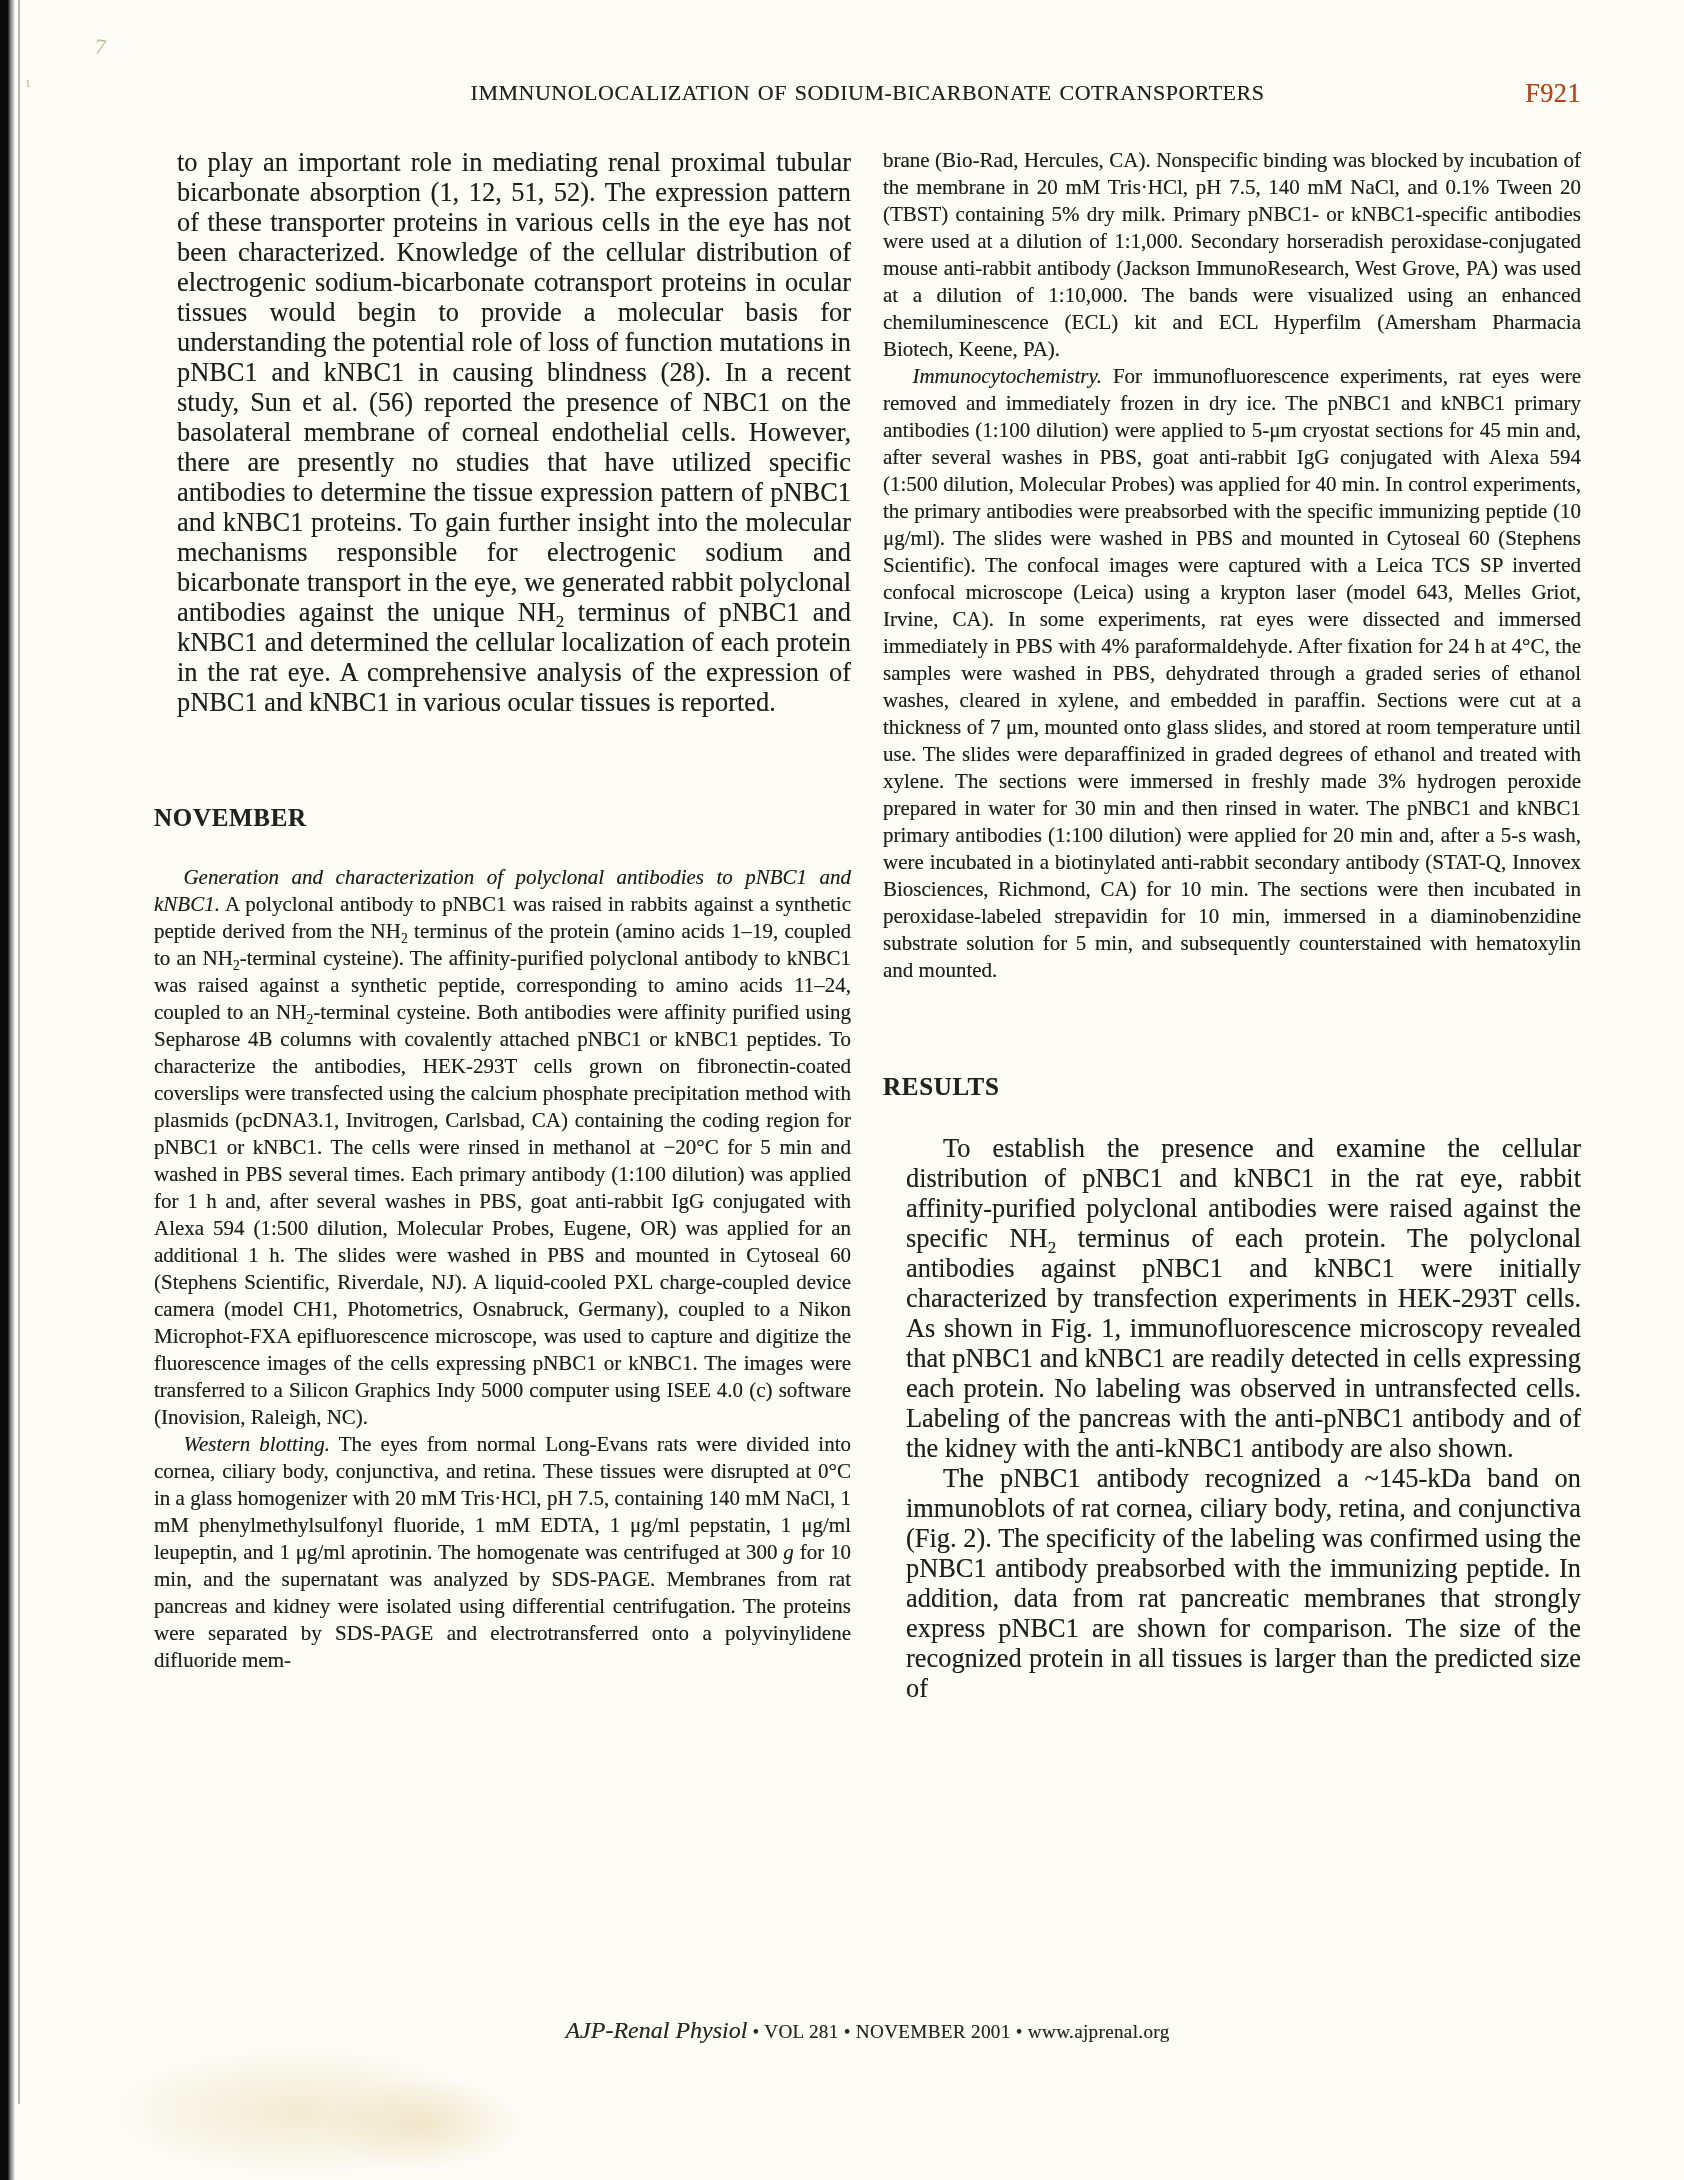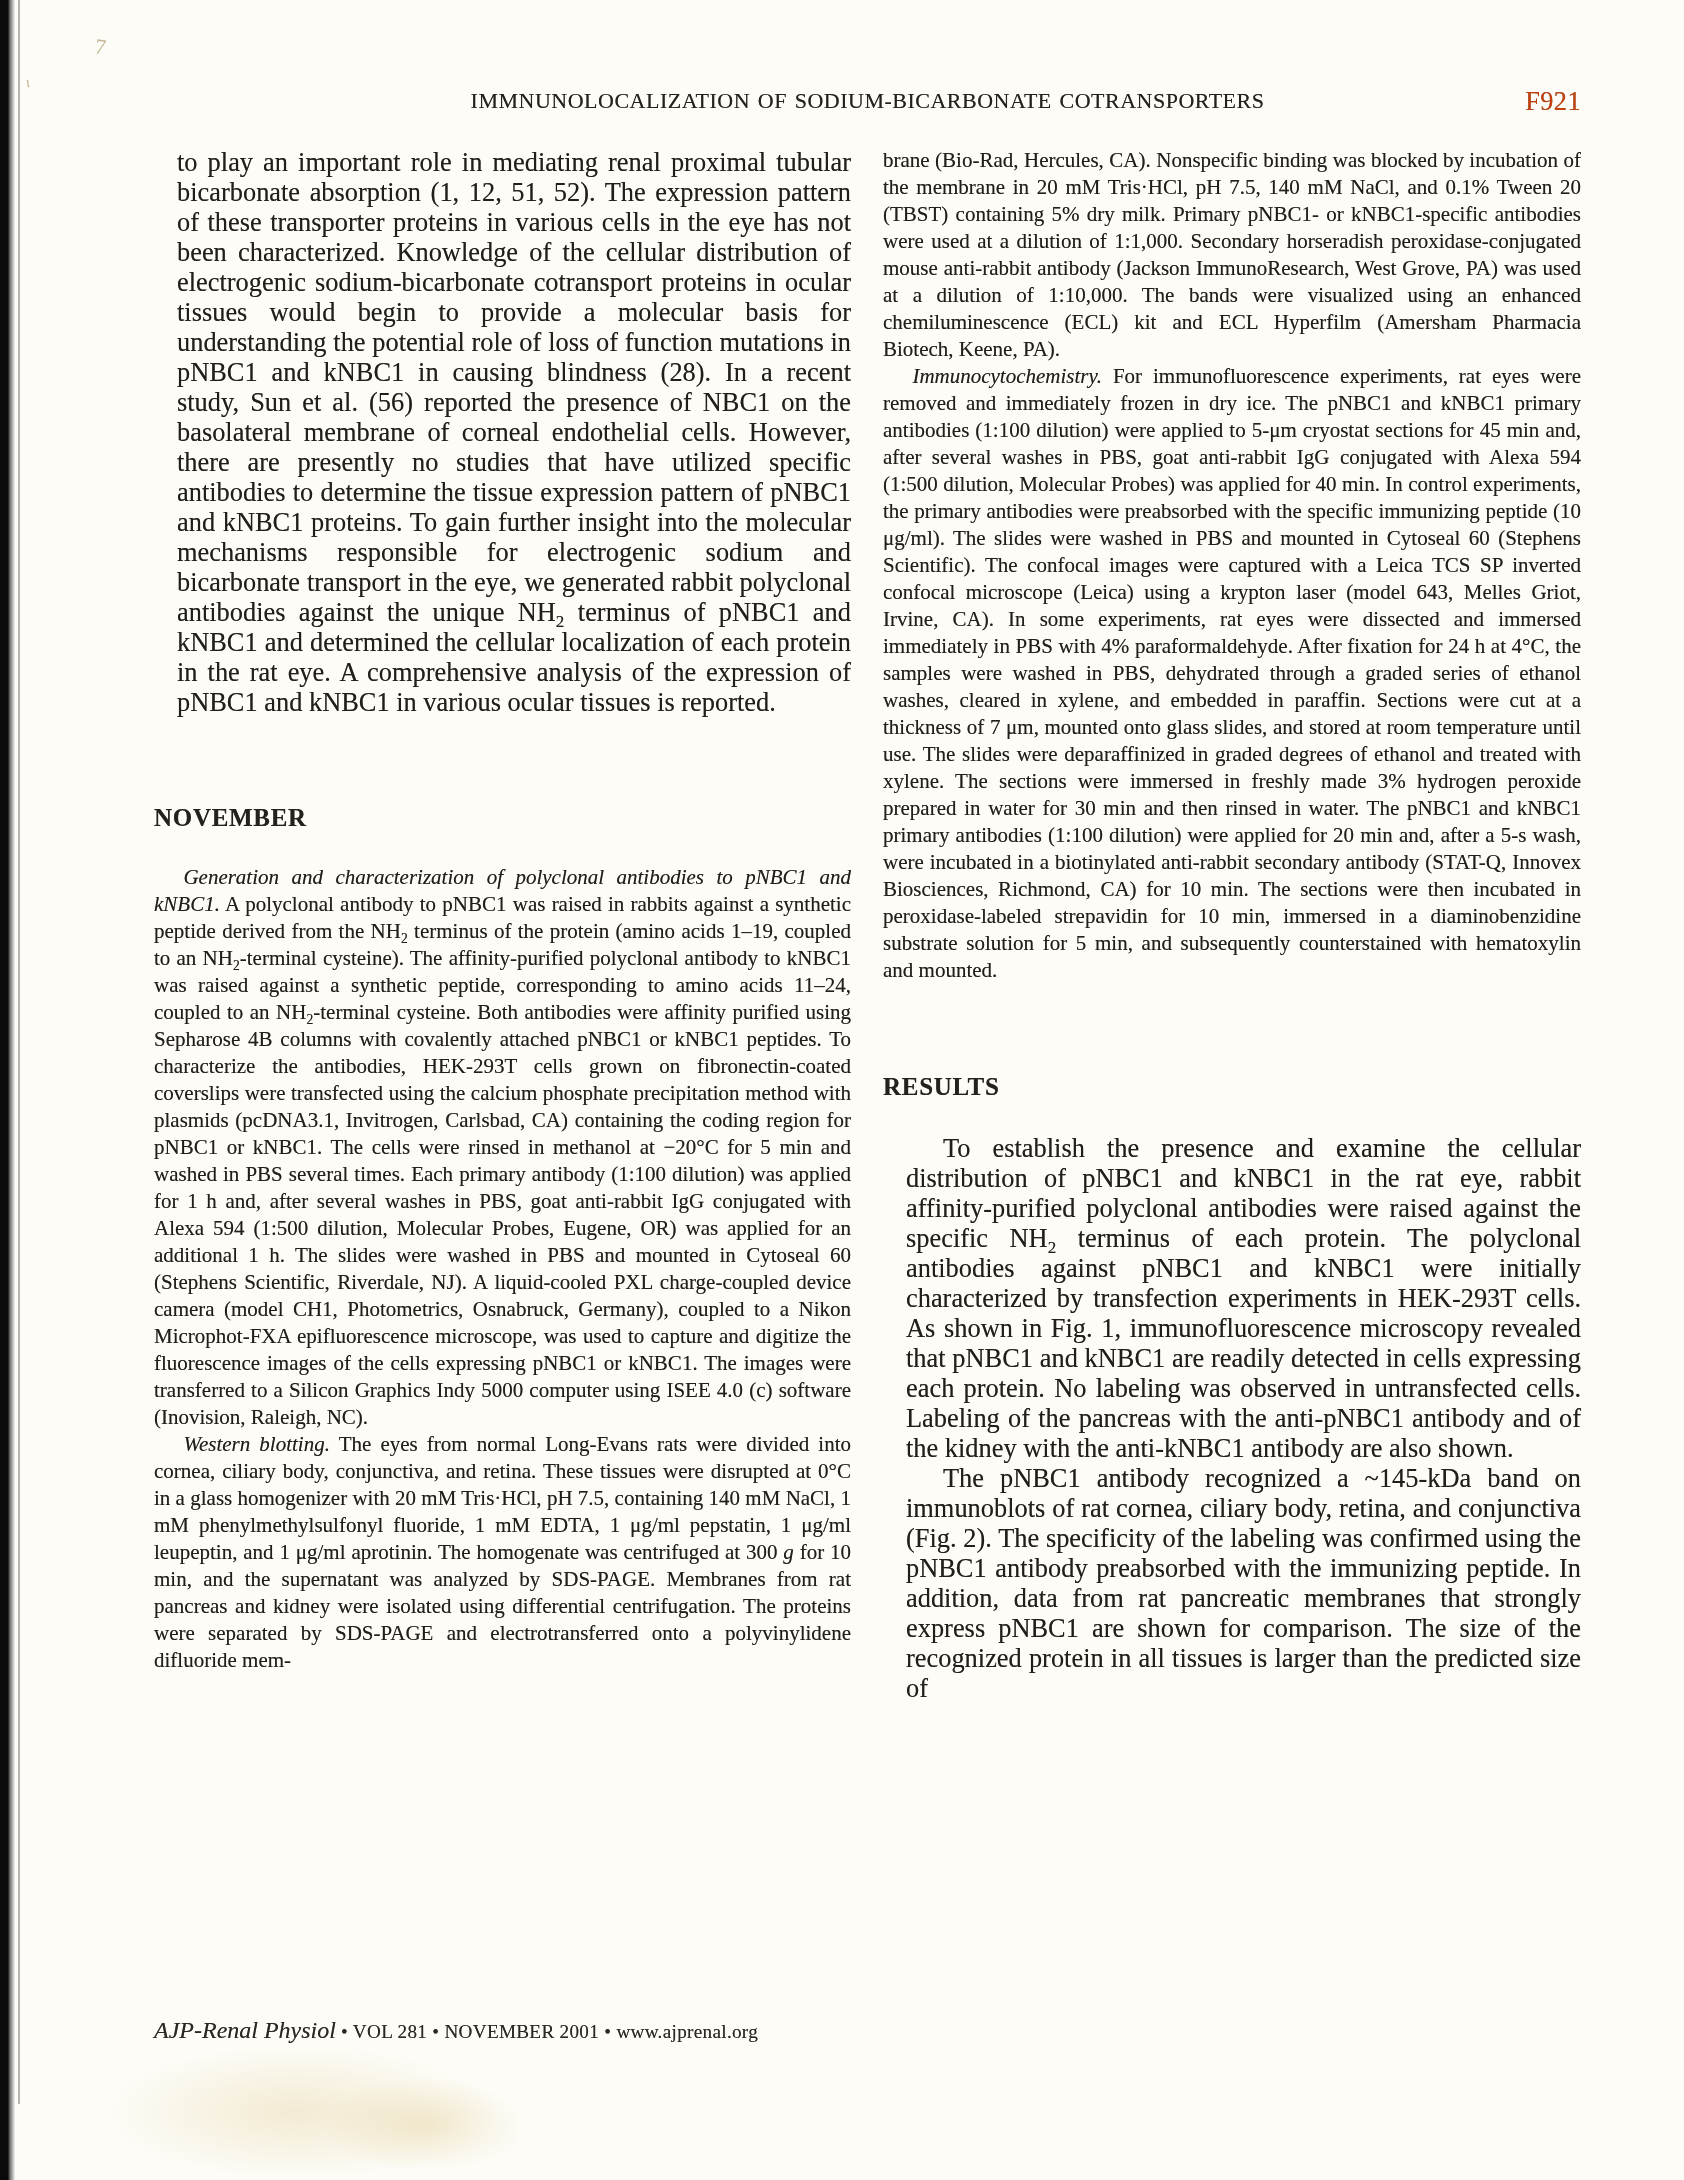--- a/index.html
+++ b/index.html
@@ -33,21 +33,21 @@
   .smudge.s2{left:324px;top:2078px;width:204px;height:94px;}
   .pencil{
     position:absolute;color:rgba(150,130,70,.55);
     font-size:22px;transform:rotate(8deg);
   }
   .pencil.m1{left:95px;top:34px;}
   .pencil.m2{left:25.6px;top:73px;font-size:15.3px;transform:rotate(-4deg);}
 
   
   .running-head{
-    position:absolute;left:154px;top:88px;width:1427px;height:37px;
+    position:absolute;left:154px;top:80px;width:1427px;height:37px;
   }
   .head-title{
     position:absolute;left:0;right:0;text-align:center;
     font-size:22px;letter-spacing:0.5px;word-spacing:1.7px;
     color:#24221f;
   }
   .page-number{
     position:absolute;right:0;top:-1.7px;
     font-size:26.4px;letter-spacing:0.4px;color:#c2410c;
   }
@@ -66,21 +66,21 @@
     text-align:left;color:#24221f;
   }
   .col-right .sechead{margin-top:89px;}
   .i{font-style:italic;}
   sub{font-size:.65em;line-height:0;}
   .caps{font-size:.8em;letter-spacing:0.3px;}
 
   
   .footer{
     position:absolute;left:154px;top:2017px;width:1427px;
-    text-align:left;font-size:24px;color:#2a2824;
+    text-align:center;font-size:24px;color:#2a2824;
   }
   
   .col p,.sechead,.head-title,.page-number,.footer{
     text-shadow:0 0 0.4px rgba(35,32,28,.55);
   }
 </style>
 </head>
 <body>
 
 <div class="page">

